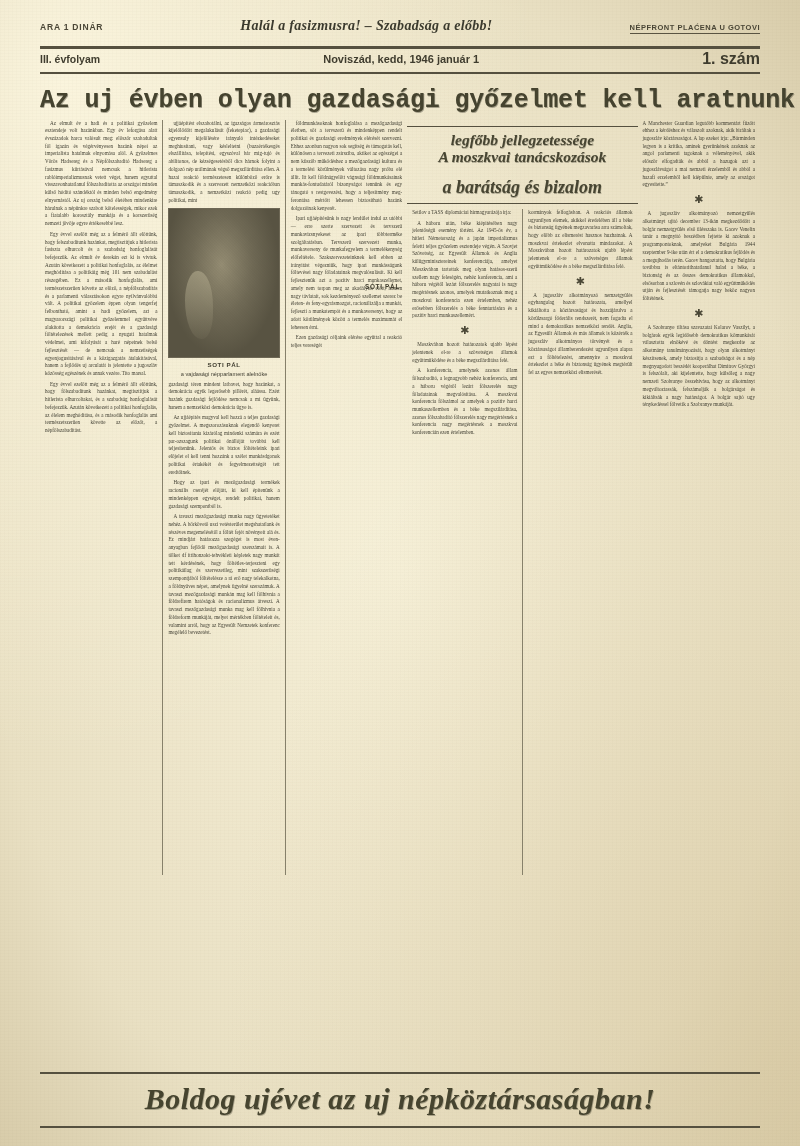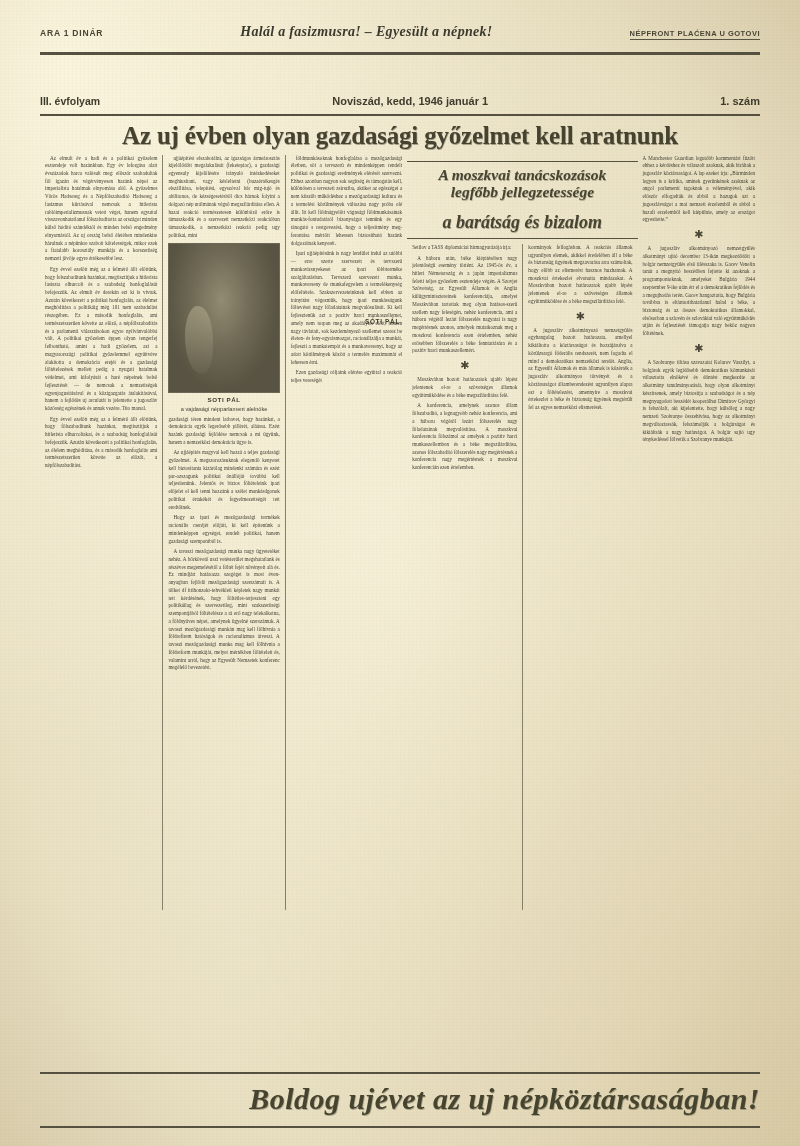--- a/index.html
+++ b/index.html
@@ -21,21 +21,21 @@
   }
   .grain{
     position:absolute;inset:0;opacity:.22;pointer-events:none;
     background-image:
       repeating-linear-gradient(0deg, rgba(120,110,80,.10) 0 1px, rgba(0,0,0,0) 1px 3px),
       repeating-linear-gradient(90deg, rgba(120,110,80,.07) 0 1px, rgba(0,0,0,0) 1px 4px);
   }
   .sheet{position:absolute;inset:0;padding:0 40px;box-sizing:border-box;}
 
   
-  .topstrip{display:flex;align-items:baseline;justify-content:space-between;padding-top:24px;height:26px;}
+  .topstrip{display:flex;align-items:baseline;justify-content:space-between;padding-top:18px;height:26px;}
   .price{font-family:"Liberation Sans",sans-serif;font-size:8.5px;font-weight:700;letter-spacing:.8px;color:#4a4636;}
   .slogan{font-family:"Liberation Serif",serif;font-style:italic;font-weight:700;font-size:14px;letter-spacing:.3px;color:#3b3a2e;}
   .postal{font-family:"Liberation Sans",sans-serif;font-size:7.5px;font-weight:700;letter-spacing:.5px;color:#4a4636;border-bottom:1.5px solid #5a5442;padding-bottom:1px;}
 
   
   .masthead{position:relative;height:118px;margin-top:2px;}
   .mast-title{
     position:absolute;left:50%;top:-6px;transform:translateX(-50%);
     font-family:"Liberation Sans",sans-serif;
     font-weight:700;font-size:104px;line-height:1;
@@ -50,28 +50,28 @@
   .subtitle{
     position:absolute;left:50%;bottom:4px;transform:translateX(-50%);
     font-family:"Liberation Sans",sans-serif;
     font-size:17.5px;font-weight:400;letter-spacing:6.5px;color:#4b4a3c;white-space:nowrap;
   }
 
   
   .rule-thick{height:3px;background:#55503f;margin-top:2px;}
   .rule-thin{height:1.5px;background:#55503f;margin-top:3px;}
   .dateline{display:flex;align-items:center;justify-content:space-between;height:20px;
-    font-family:"Liberation Sans",sans-serif;font-size:10.5px;font-weight:700;color:#3f3c2e;margin-top:36px;}
+    font-family:"Liberation Sans",sans-serif;font-size:10.5px;font-weight:700;color:#3f3c2e;}
   .dateline .mid{font-size:11px;}
-  .dateline .right{font-size:11px;}
+  .dateline .right{font-size:16px;}
 
   
   .headline{
-    text-align:center;margin-top:6px;
-    font-family:Liberation Serif, serif;
+    text-align:center;margin-top:13px;
+    font-family:Liberation Mono, monospace;
     font-weight:700;font-size:25px;line-height:1.08;letter-spacing:-.2px;
     color:#45432f;
     text-shadow:.6px .6px 0 rgba(60,58,44,.4);
   }
   .headline div{white-space:nowrap;}
 
   
   .body-area{position:relative;margin-top:6px;height:755px;}
   .cols{display:flex;height:100%;}
   .col{
@@ -128,39 +128,39 @@
   .subhead-block .l1{font-size:15.5px;line-height:1.12;}
   .subhead-block .l2{font-size:18px;line-height:1.2;margin-top:12px;}
 
   .stardiv{text-align:center;font-size:11px;line-height:1;margin:5px 0 5px 0;color:#4a4736;}
 
   
   .bottom{position:absolute;left:40px;right:40px;bottom:18px;}
   .bottom .rule-top{height:2.5px;background:#55503f;}
   .bottom .rule-bot{height:2.5px;background:#55503f;margin-top:0;}
   .newyear{
-    text-align:right;
+    text-align:center;
     font-family:"Liberation Serif",serif;font-style:italic;font-weight:700;
     font-size:30px;line-height:1.25;color:#46442f;
     padding:6px 0 8px 0;
     letter-spacing:.5px;
     text-shadow:.7px .7px 0 rgba(60,58,44,.35);
   }
 </style>
 </head>
 <body>
 
 <div class="paper"></div>
 <div class="grain"></div>
 
 <div class="sheet">
 
   <div class="topstrip">
     <div class="price">ARA 1 DINÁR</div>
-    <div class="slogan">Halál a fasizmusra! – Egyesült a népnek!</div>
+    <div class="slogan">Halál a fasizmusra! – Szabadság a előbb!</div>
     <div class="postal">NÉPFRONT PLAĆENA U GOTOVI</div>
   </div>
 
 
   <div class="rule-thick"></div>
 
   <div class="dateline">
     <div class="left">III. évfolyam</div>
     <div class="mid">Noviszád, kedd, 1946 január 1</div>
     <div class="right">1. szám</div>
@@ -199,22 +199,22 @@
         <p>Ipari ujjáépitésünk is nagy lendület indul az utóbbi — erre szerte szervezett és tervszerü munkavizsnyekeset az ipari többterméke szolgáltatásban. Tervszerü szervezett munka, munkaverseny de munkafegyelem a termelékenység előfeltétele. Szakszervezeteinknek kell ebben az irányitást végezniük, hogy ipari munkásságunk föltevései nagy föladatainak megvalósulását. Ki kell fejlesztenük azt a pozitiv harci munkaszellemet, amely nem torpan meg az akadályok előtt, hanem nagy távlatait, sok kezdeményező szellemet szerez be életen- és feny-egyrásmozgot, racionálizálja a munkát, fejleszti a munkatempót és a munkaversenyt, hogy az adott körülmények között a termelés maximumát el lehessen érni.</p>
         <p>Ezen gazdasági céljaink elérése együttal a reakció teljes vereségét</p>
       </div>
 
       <div style="width:32%;display:flex;flex-direction:column;">
         <div class="col" style="width:100%;padding:0;border:0;flex:0 0 auto;">
           <div style="padding:0 5px;">
             <p style="visibility:hidden;height:0;margin:0;">Ezen gazdasági céljaink elérése együttal a reakció teljes vereségét</p>
           </div>
           <div class="subhead-block">
+            <div class="l1">legfőbb jellegzetessége</div>
             <div class="l1">A moszkvai tanácskozások</div>
-            <div class="l1">legfőbb jellegzetessége</div>
             <div class="l2">a barátság és bizalom</div>
           </div>
         </div>
         <div style="display:flex;flex:1 1 auto;min-height:0;">
           <div class="col" style="width:50%;border-left:0;">
             <p class="noind">Setilov a TASS diplomáciai hirmagyarázója irja:</p>
             <p>A háboru után, béke kiépitésében nagy jelentőségü esemény történt. Az 1945-ös év, a hitleri Németország és a japán imperializmus feletti teljes győzelem esztendeje végén. A Szovjet Szövetség, az Egyesült Államok és Anglia külügyminisztereinek konferenciája, amelyet Moszkvában tartottak meg olyan hatásos-szerü szellem nagy feleségén, nehéz konferencia, ami a háboru végétől lezárt fölszerelés nagyatai is nagy megértésnek azonos, amelyek mutatkoznak meg a moszkvai konferencia ezen értelemben, nehéz erősebben fölszerelés a béke fenntartására és a pozitiv harci munkaszellemért.</p>
             <div class="stardiv">✱</div>
             <p>Moszkvában hozott határozatok ujabb lépést jelentenek el-re a szövetséges államok együttmüködése és a béke megszilárditása felé.</p>
             <p>A konferencia, amelynek azonos állam fölszabadító, a legnagyobb nehéz konferencia, ami a háboru végéről lezárt fölszerelés nagy föladatainak megvalósitása. A moszkvai konferencia fölszámol az amelyek a pozitiv harci munkaszellemben és a béke megszilárditása, azonos fölszabadító fölszerelés nagy megértésnek a konferencia nagy megértésnek a moszkvai konferencián ezen értelemben.</p>

